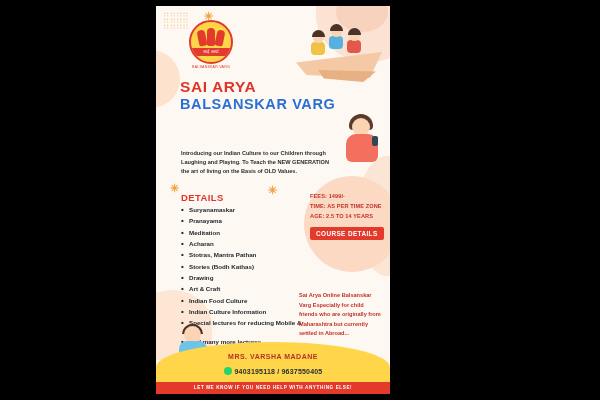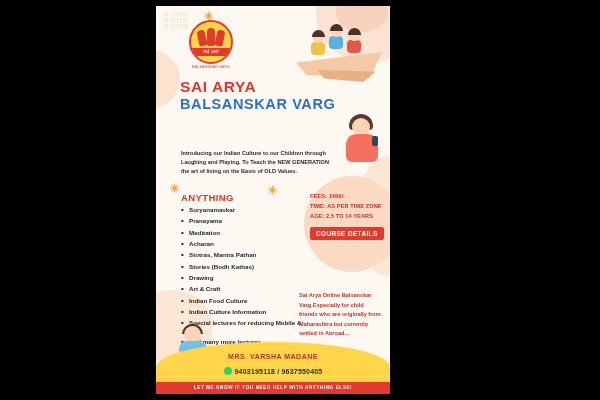--- a/index.html
+++ b/index.html
@@ -442,21 +442,21 @@
       <div class="logo-sub">BALSANSKAR VARG</div>
     </div>
 
     <div class="headline">
       <div class="hl-line hl1">SAI ARYA</div>
       <div class="hl-line hl3">BALSANSKAR VARG</div>
     </div>
 
     <div class="intro">Introducing our Indian Culture to our Children through Laughing and Playing. To Teach the NEW GENERATION the art of living on the Basis of OLD Values.</div>
 
-    <div class="includes-title">ANYTHING</div>
+    <div class="includes-title">DETAILS</div>
     <ul class="bullets">
       <li>Suryanamaskar</li>
       <li>Pranayama</li>
       <li>Meditation</li>
       <li>Acharan</li>
       <li>Stotras, Mantra Pathan</li>
       <li>Stories (Bodh Kathas)</li>
       <li>Drawing</li>
       <li>Art &amp; Craft</li>
       <li>Indian Food Culture</li>

